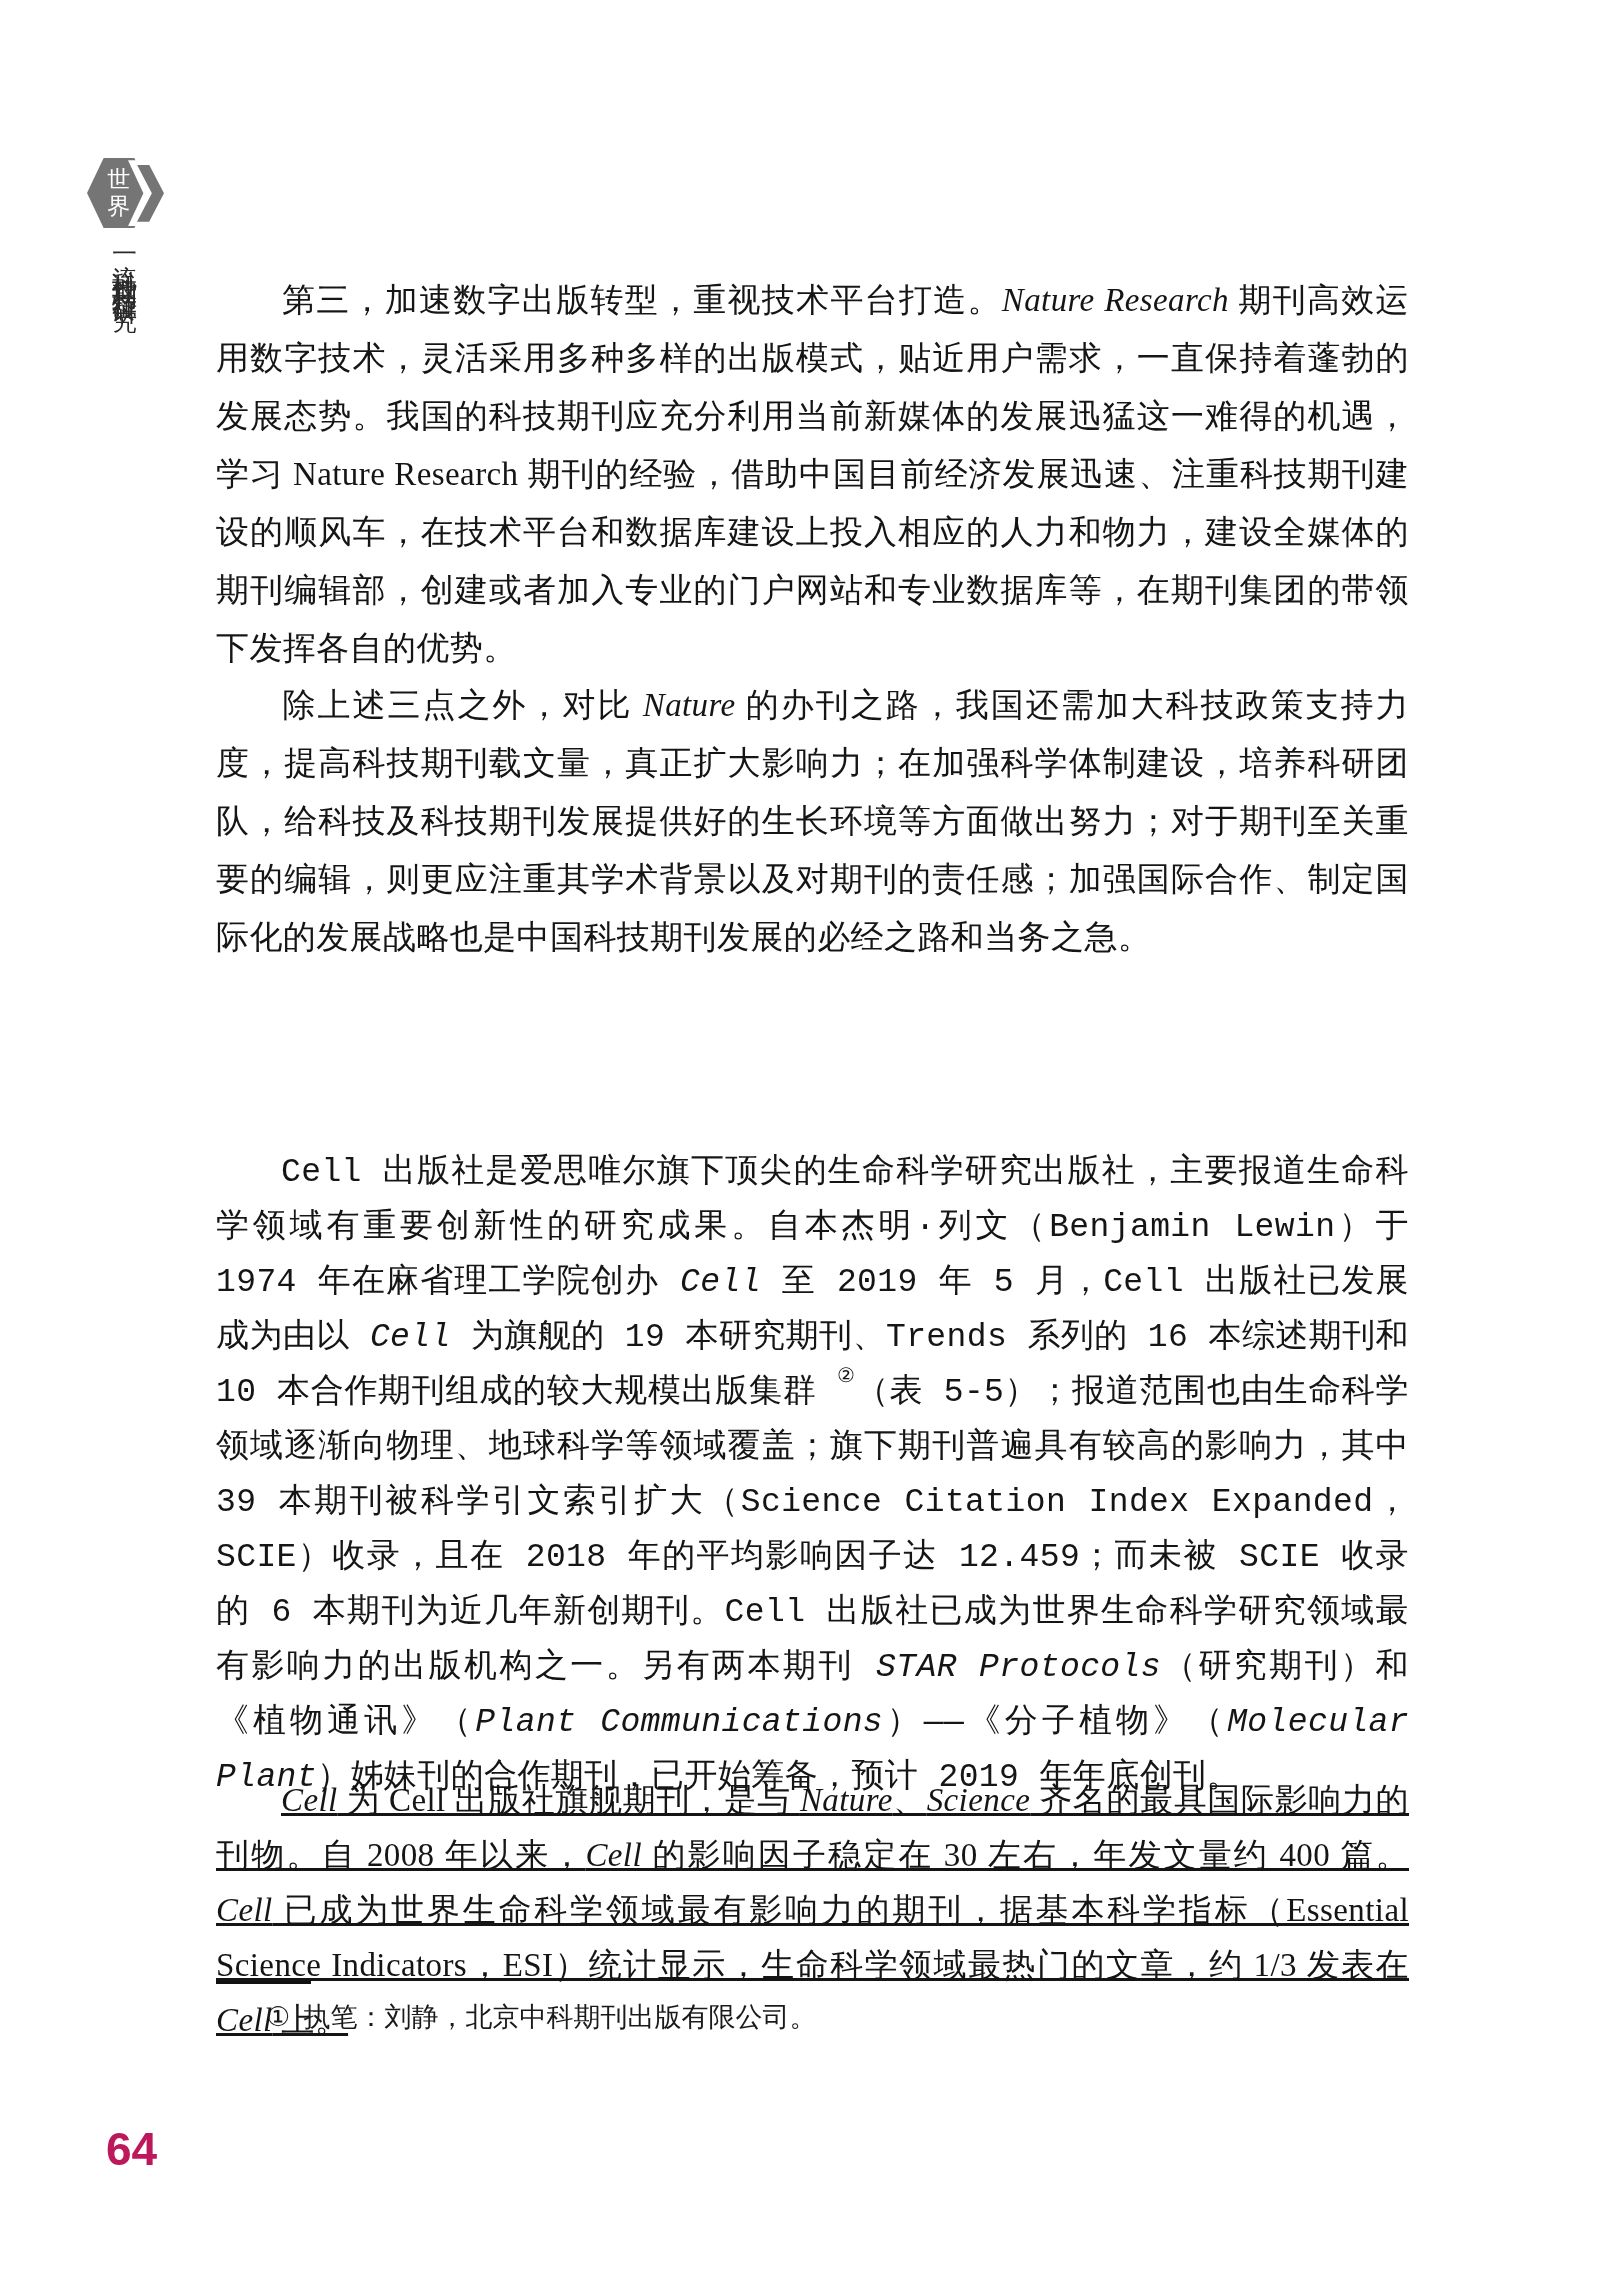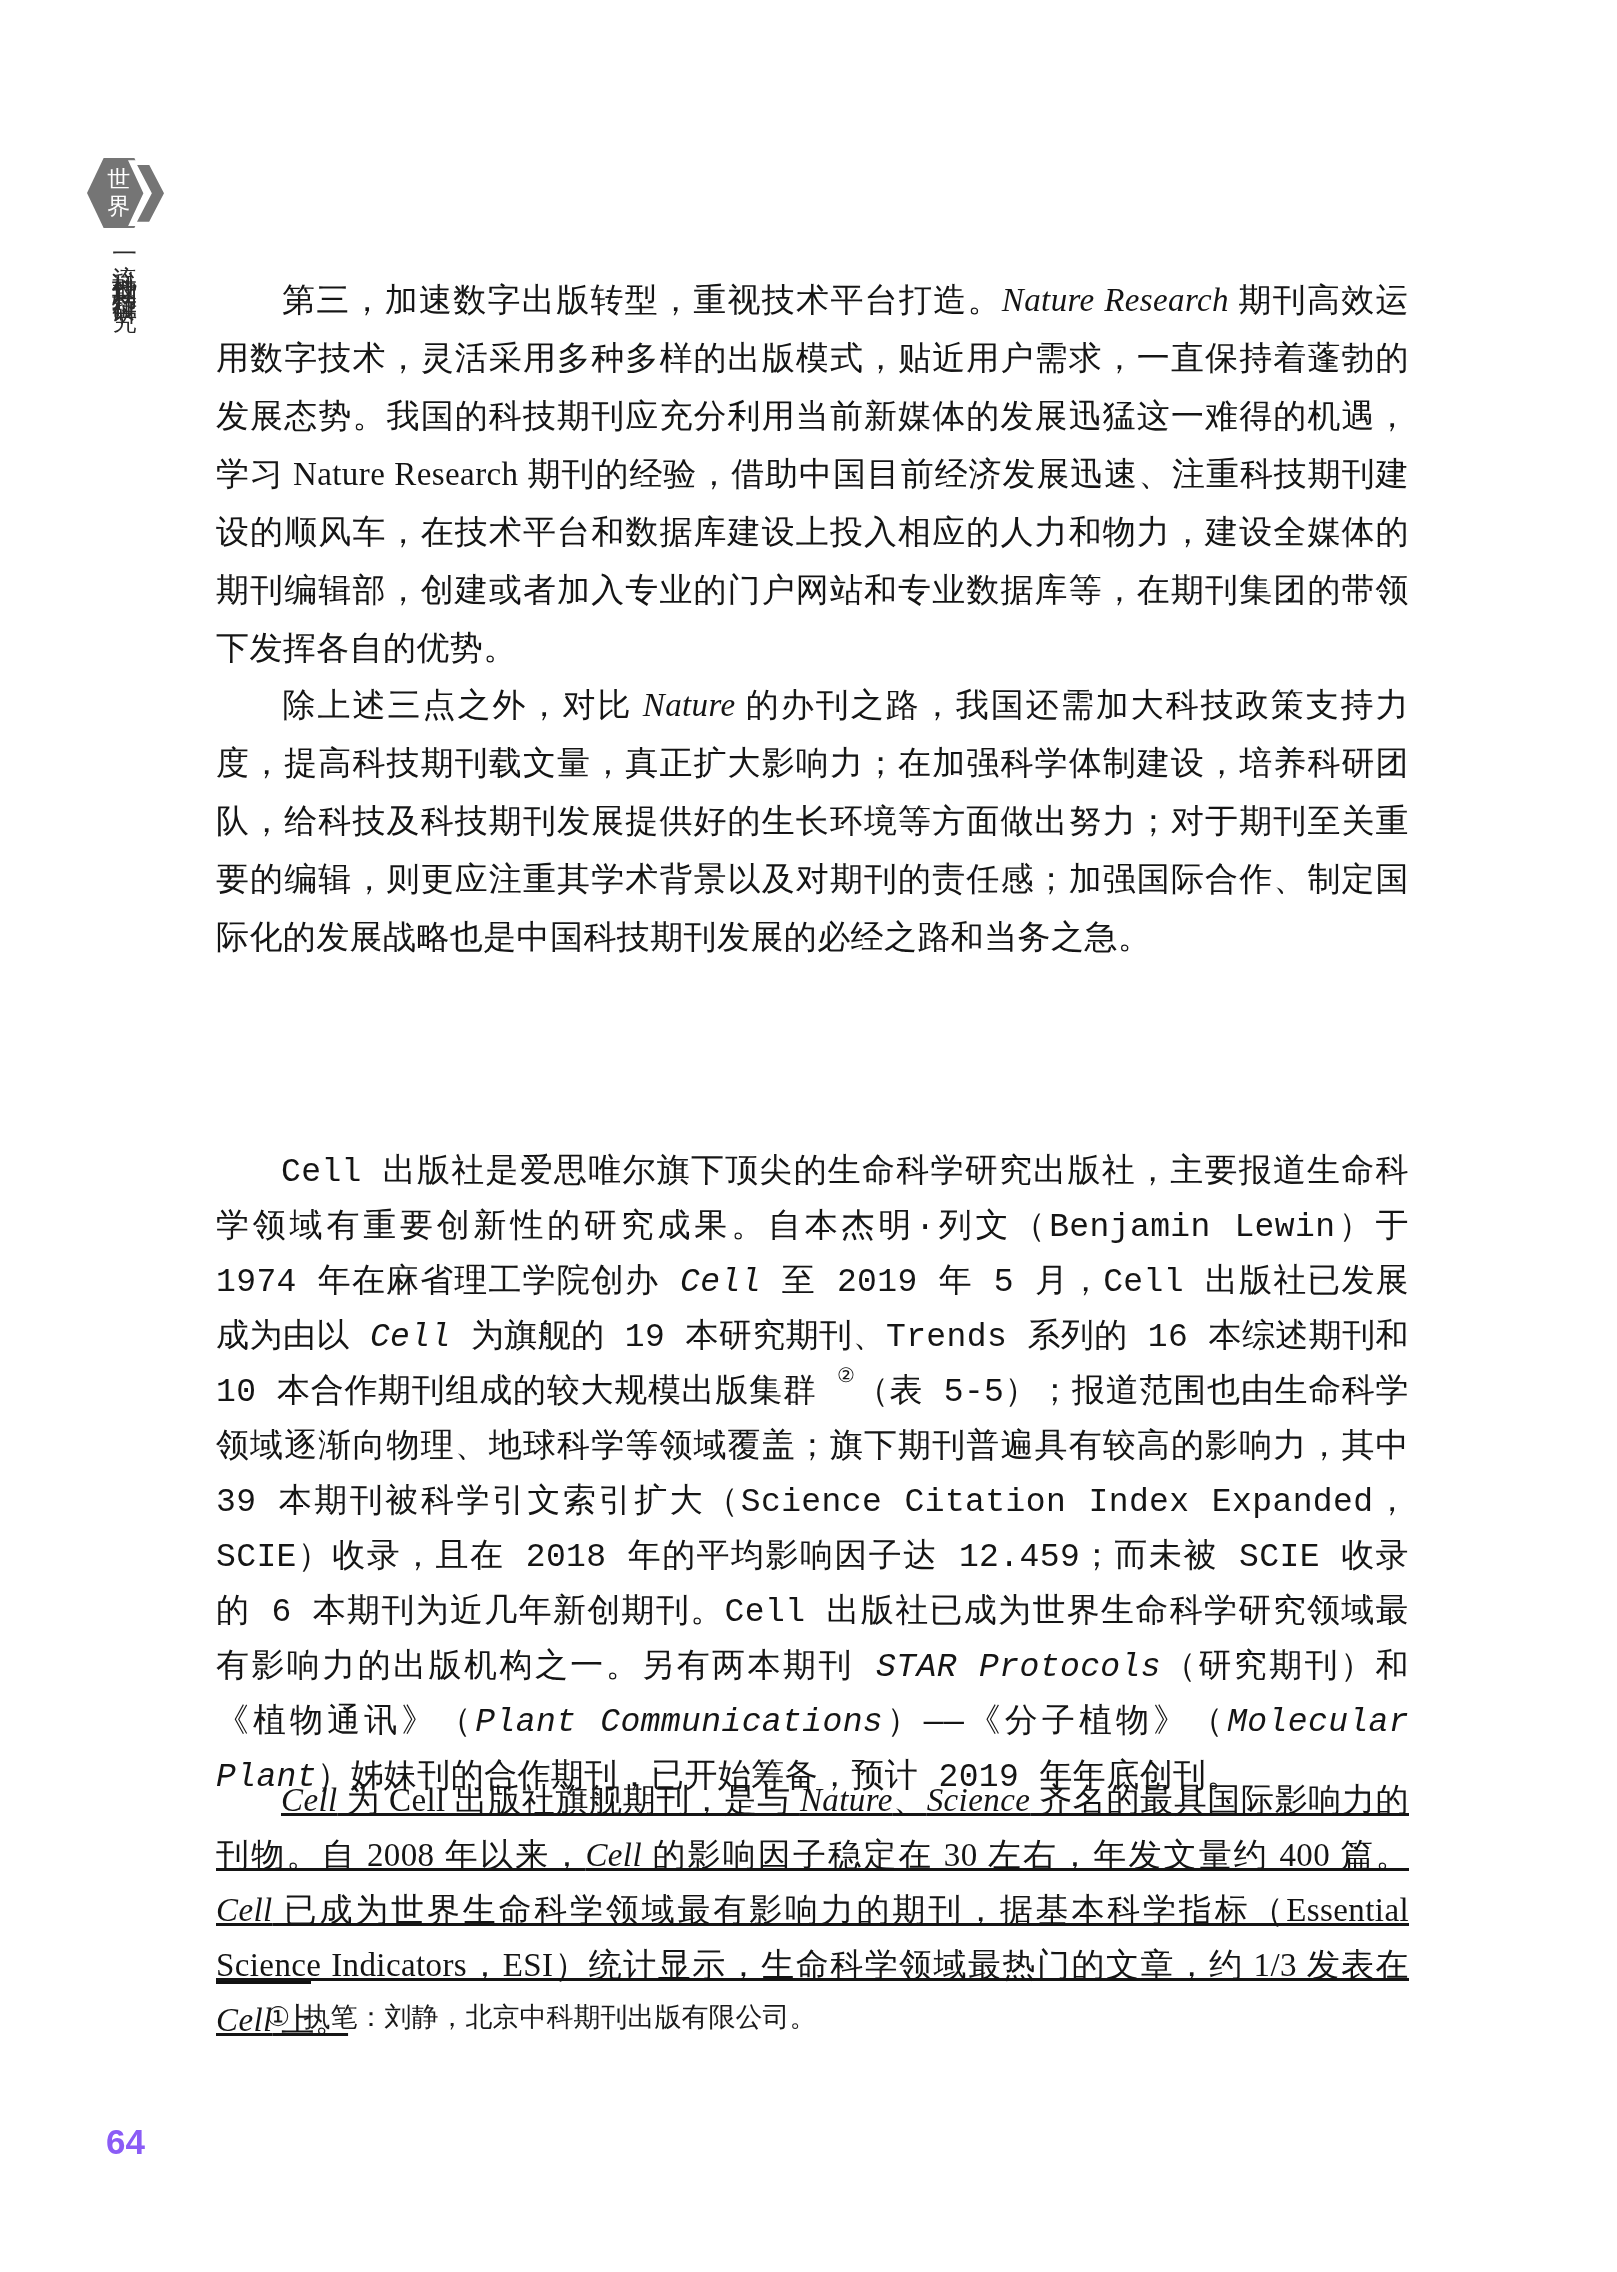--- a/index.html
+++ b/index.html
@@ -69,21 +69,21 @@
   .fn-divider{width:95px;border-top:3px solid #111;margin:0 0 18px 0;}
   .footnote{
     font-size:27px;line-height:31px;margin-bottom:16.3px;
     padding-left:50px;color:#1a1a1a;
   }
   .footnote .fn-marker{margin-right:13.3px;}
   
   .page-num{
     position:absolute;left:106px;top:2122px;
     font-family:"Liberation Sans","DejaVu Sans",sans-serif;
-    font-weight:bold;font-size:35px;color:#8b5cf6;
+    font-weight:bold;font-size:46px;color:#be185d;
   }
 </style>
 </head>
 <body>
 
 <div class="page">
 
   <div class="badge">
     <div class="badge-hex"></div>
     <div class="badge-chevron-white"></div>

